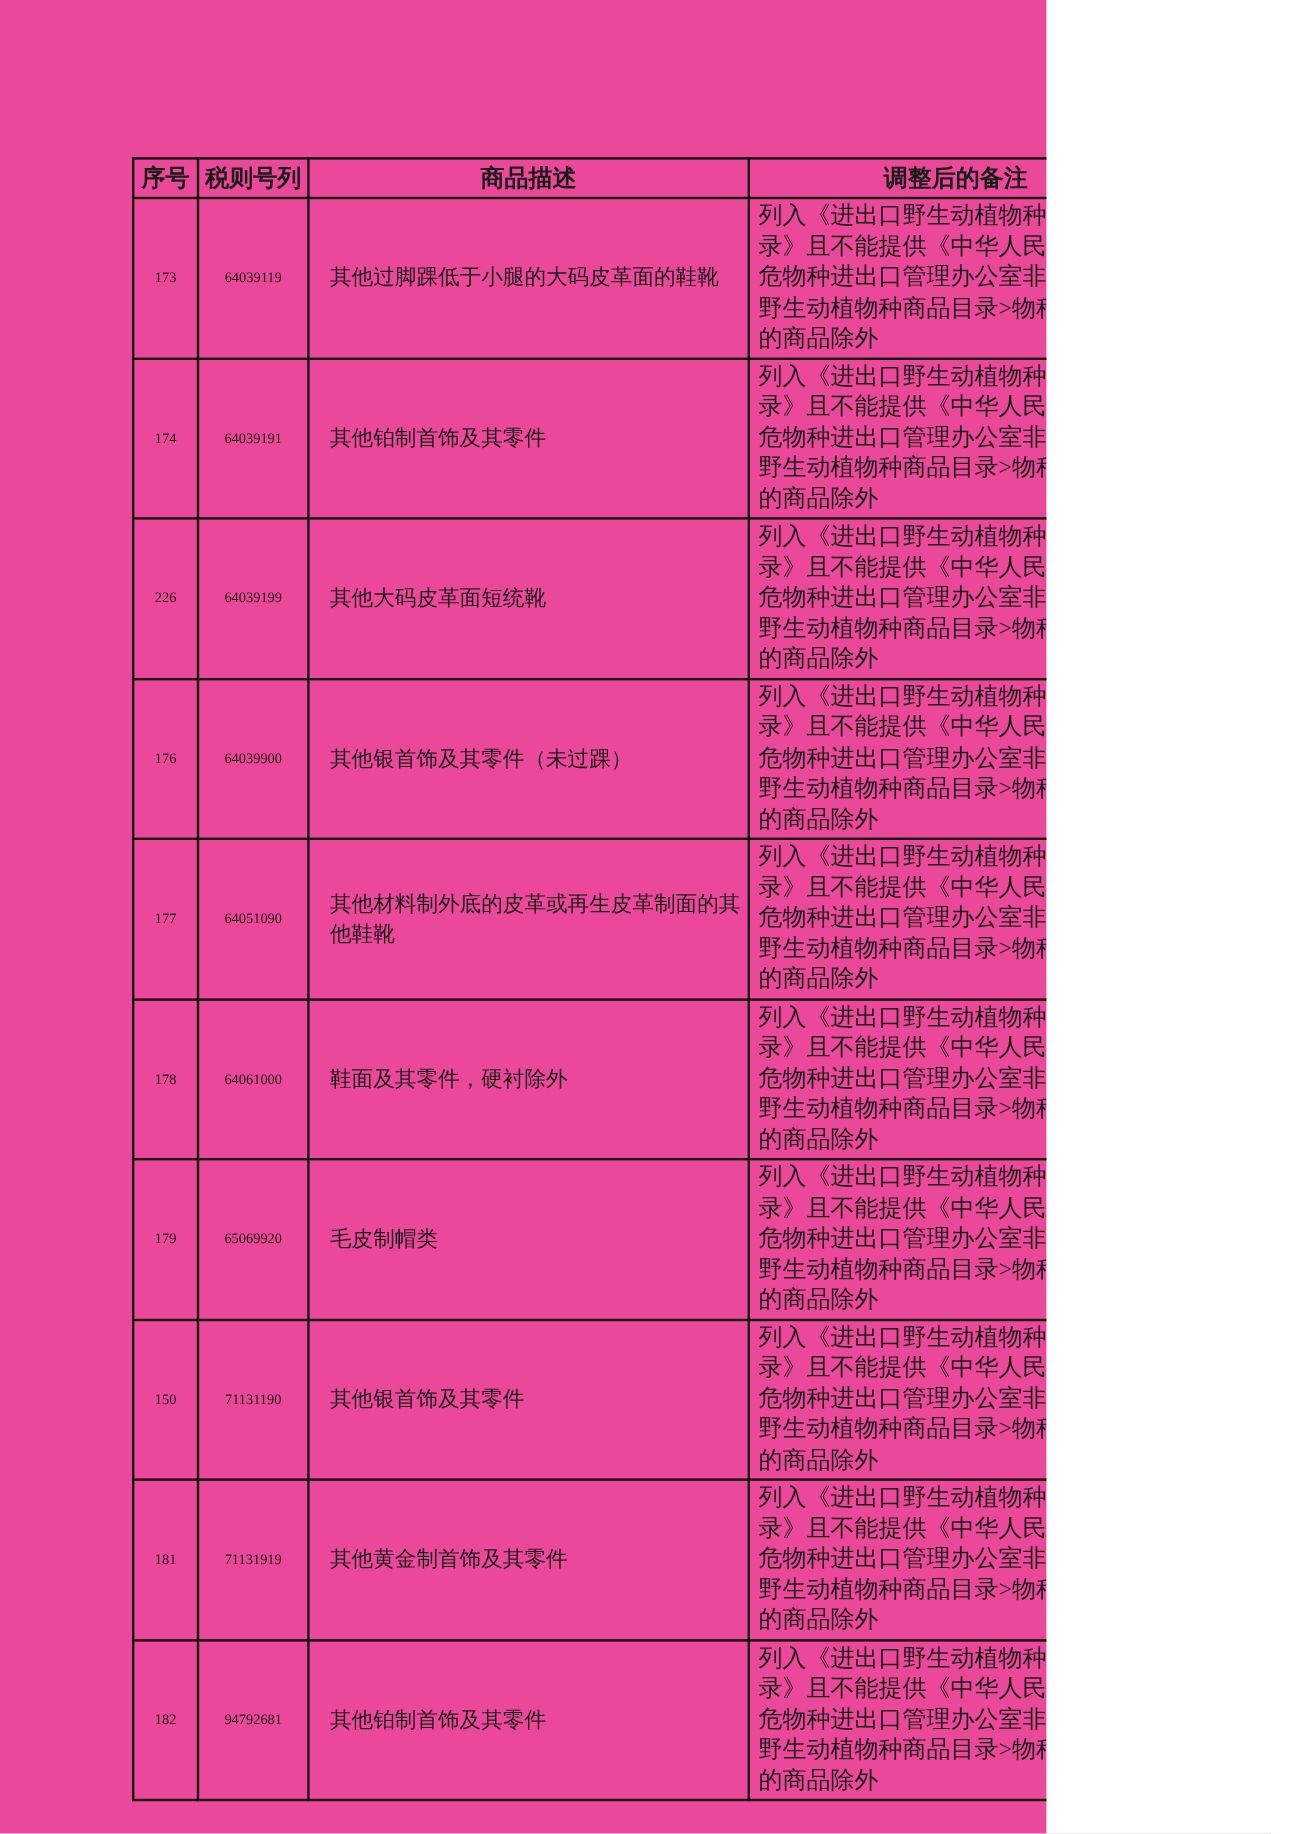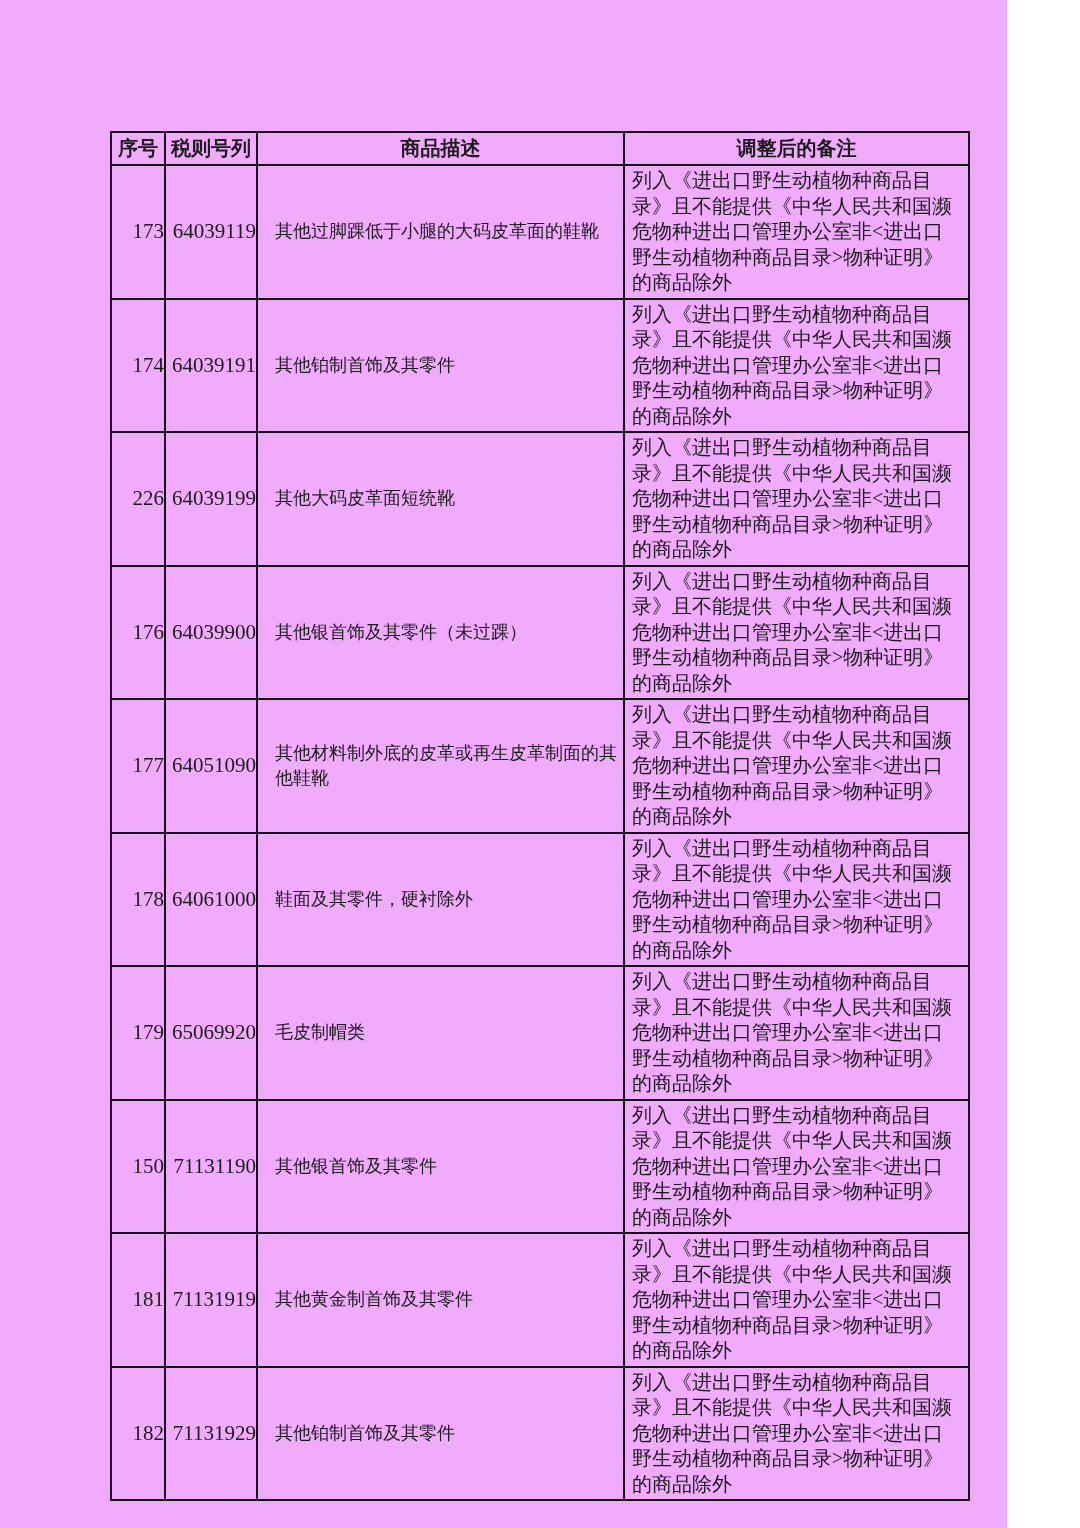--- a/index.html
+++ b/index.html
@@ -1,20 +1,20 @@
 <!DOCTYPE html>
 <html><head>
 <meta charset="utf-8">
 <style>
   html, body { margin: 0; padding: 0; background: #ffffff; }
   .page {
     position: relative;
-    width: 1007px;
+    width: 872px;
     height: 1528px;
-    background: #f0abfc;
+    background: #ec4899;
     font-family: "Liberation Serif", "DejaVu Serif", serif;
     color: #1b1b1b;
     overflow: hidden;
   }
   table.doc-table {
     position: absolute;
     left: 110px;
     top: 131px;
     width: 858px;
     border-collapse: collapse;
@@ -29,23 +29,23 @@
     height: 31px;
     font-family: "Liberation Sans", "DejaVu Sans", sans-serif;
     font-weight: 700;
     font-size: 20px;
     text-align: center;
     vertical-align: middle;
     padding: 0;
   }
   table.doc-table tbody tr { height: 119px; }
   td.c-no, td.c-code {
-    text-align: right;
+    text-align: center;
     vertical-align: middle;
-    font-size: 21px;
+    font-size: 12px;
     padding: 0;
   }
   td.c-desc {
     text-align: left;
     vertical-align: middle;
     font-size: 18px;
     line-height: 25px;
     padding: 2px 1px 2px 17px;
   }
   td.c-remark {
@@ -135,21 +135,21 @@
         <td class="c-remark">列入《进出口野生动植物种商品目录》且不能提供《中华人民共和国濒危物种进出口管理办公室非&lt;进出口野生动植物种商品目录&gt;物种证明》的商品除外</td>
       </tr>
       <tr>
         <td class="c-no">181</td>
         <td class="c-code">71131919</td>
         <td class="c-desc">其他黄金制首饰及其零件</td>
         <td class="c-remark">列入《进出口野生动植物种商品目录》且不能提供《中华人民共和国濒危物种进出口管理办公室非&lt;进出口野生动植物种商品目录&gt;物种证明》的商品除外</td>
       </tr>
       <tr>
         <td class="c-no">182</td>
-        <td class="c-code">71131929</td>
+        <td class="c-code">94792681</td>
         <td class="c-desc">其他铂制首饰及其零件</td>
         <td class="c-remark">列入《进出口野生动植物种商品目录》且不能提供《中华人民共和国濒危物种进出口管理办公室非&lt;进出口野生动植物种商品目录&gt;物种证明》的商品除外</td>
       </tr>
     </tbody>
   </table>
 
 
 </div>
 
 </body></html>

